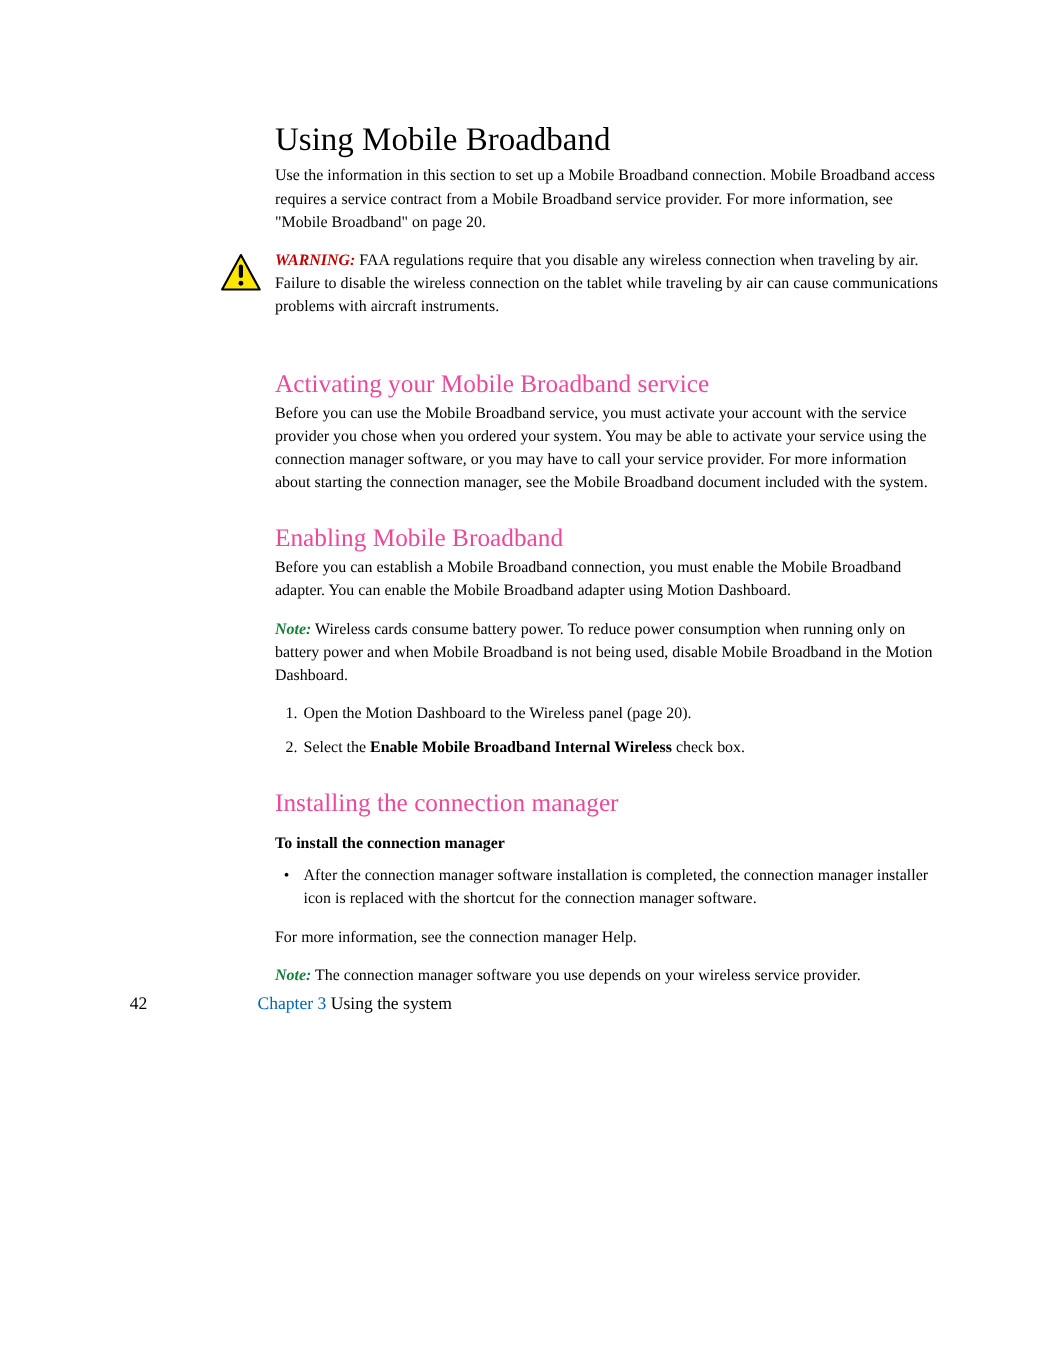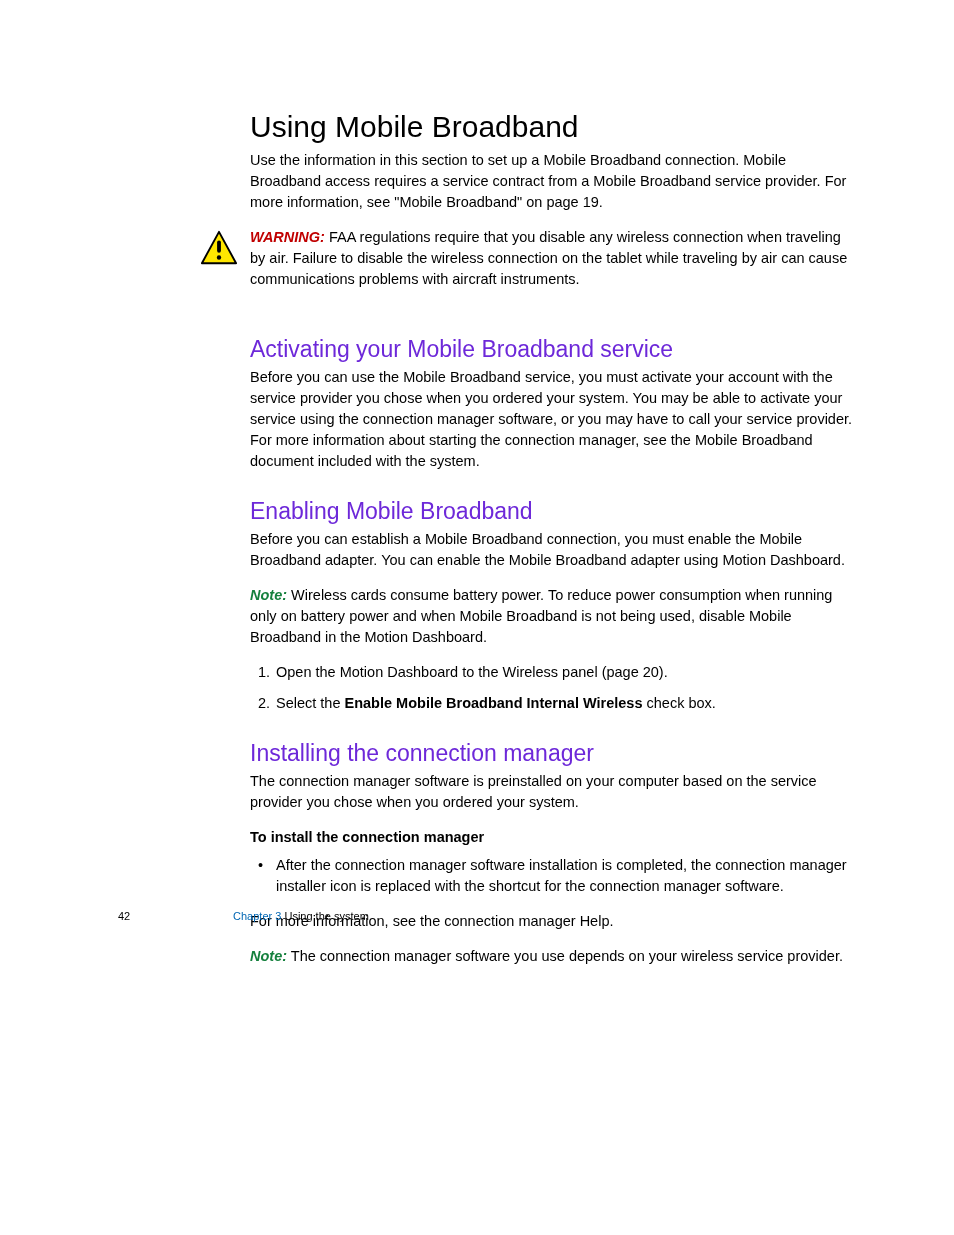--- a/index.html
+++ b/index.html
@@ -12,32 +12,33 @@
     font-family: "Myriad Pro", "Segoe UI", "Helvetica Neue", Arial, sans-serif;
     color: #000000;
     -webkit-font-smoothing: antialiased;
   }
   .page {
     position: relative;
     width: 954px;
     height: 980px;
     box-sizing: border-box;
     padding: 110px 100px 60px 250px;
+    font-family: Liberation Serif, serif;
   }
   h1.main-heading {
     font-size: 30px;
     font-weight: 400;
     margin: 0 0 6px 0;
     color: #000;
   }
   h2.sub-heading {
     font-size: 23px;
     font-weight: 400;
     margin: 26px 0 4px 0;
-    color: #6d28d9;
+    color: #ec4899;
   }
   p.body {
     font-size: 14.5px;
     line-height: 1.45;
     margin: 0 0 14px 0;
     color: #000;
   }
   .warning-row {
     display: flex;
     align-items: flex-start;
@@ -80,32 +81,32 @@
     left: -16px;
     top: 0;
   }
   .sub-para {
     margin-top: 10px;
   }
   .footer {
     position: absolute;
     left: 118px;
     bottom: 58px;
-    font-size: 11px;
+    font-size: 16px;
   }
   .footer .pgnum { display:inline-block; min-width: 112px; }
   .footer .chap { color: #0066b3; }
 </style>
 </head>
 <body>
 
 <div class="page">
 
   <h1 class="main-heading">Using Mobile Broadband</h1>
-  <p class="body">Use the information in this section to set up a Mobile Broadband connection. Mobile Broadband access requires a service contract from a Mobile Broadband service provider. For more information, see "Mobile Broadband" on page 19.</p>
+  <p class="body">Use the information in this section to set up a Mobile Broadband connection. Mobile Broadband access requires a service contract from a Mobile Broadband service provider. For more information, see "Mobile Broadband" on page 20.</p>
 
   <div class="warning-row">
     <div class="warning-icon-wrap">
       <svg width="38" height="38" viewBox="0 0 40 40">
         <polygon points="20,3 38,36 2,36" fill="#ffe600" stroke="#000" stroke-width="2" stroke-linejoin="round"></polygon>
         <rect x="18" y="12" width="4" height="13" rx="2" fill="#000"></rect>
         <circle cx="20" cy="30" r="2.3" fill="#000"></circle>
       </svg>
     </div>
     <p class="body" style="margin-bottom:20px;">
@@ -124,21 +125,20 @@
   </p>
 
   <ol class="num">
     <li>Open the Motion Dashboard to the Wireless panel (page 20).</li>
     <li>
       <span>Select the </span><span class="bold">Enable Mobile Broadband Internal Wireless</span><span> check box.</span>
     </li>
   </ol>
 
   <h2 class="sub-heading">Installing the connection manager</h2>
-  <p class="body">The connection manager software is preinstalled on your computer based on the service provider you chose when you ordered your system.</p>
 
   <div class="proc-heading">To install the connection manager</div>
   <ul class="bul">
     <li>
       <div class="sub-para">After the connection manager software installation is completed, the connection manager installer icon is replaced with the shortcut for the connection manager software.</div>
     </li>
   </ul>
 
   <p class="body">For more information, see the connection manager Help.</p>
 

